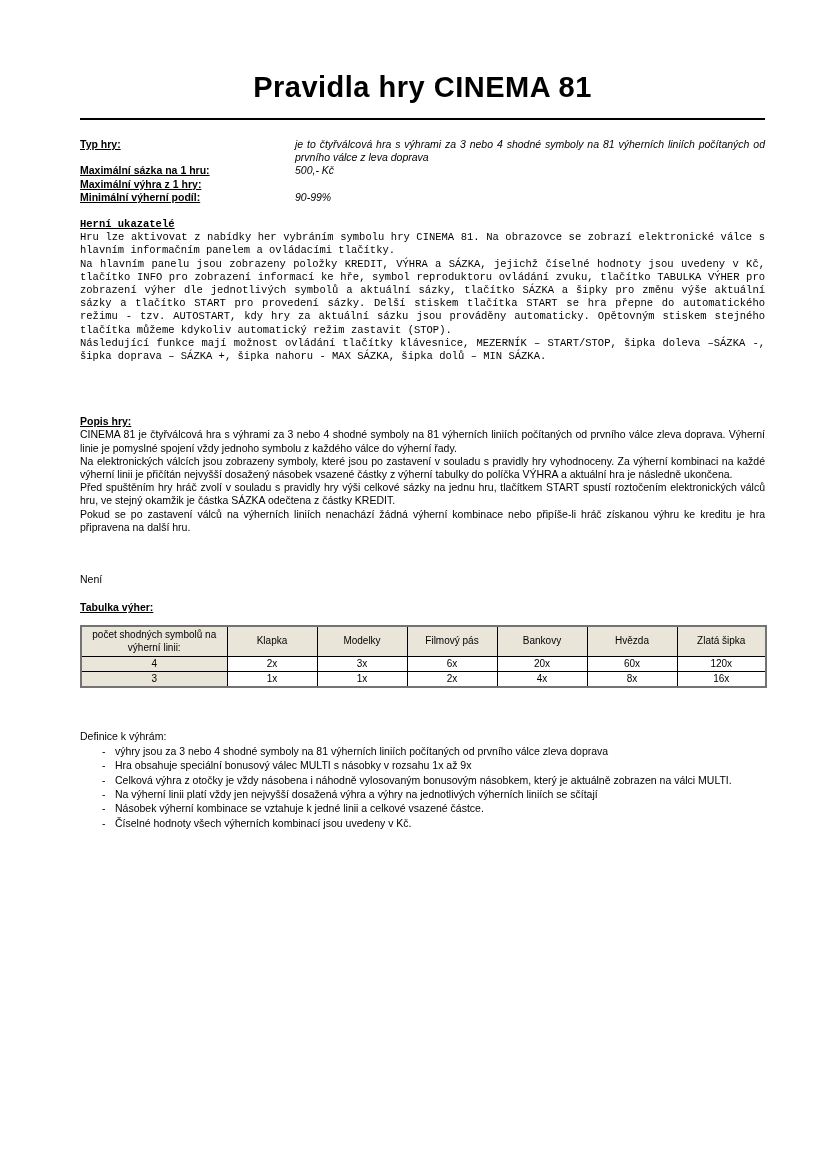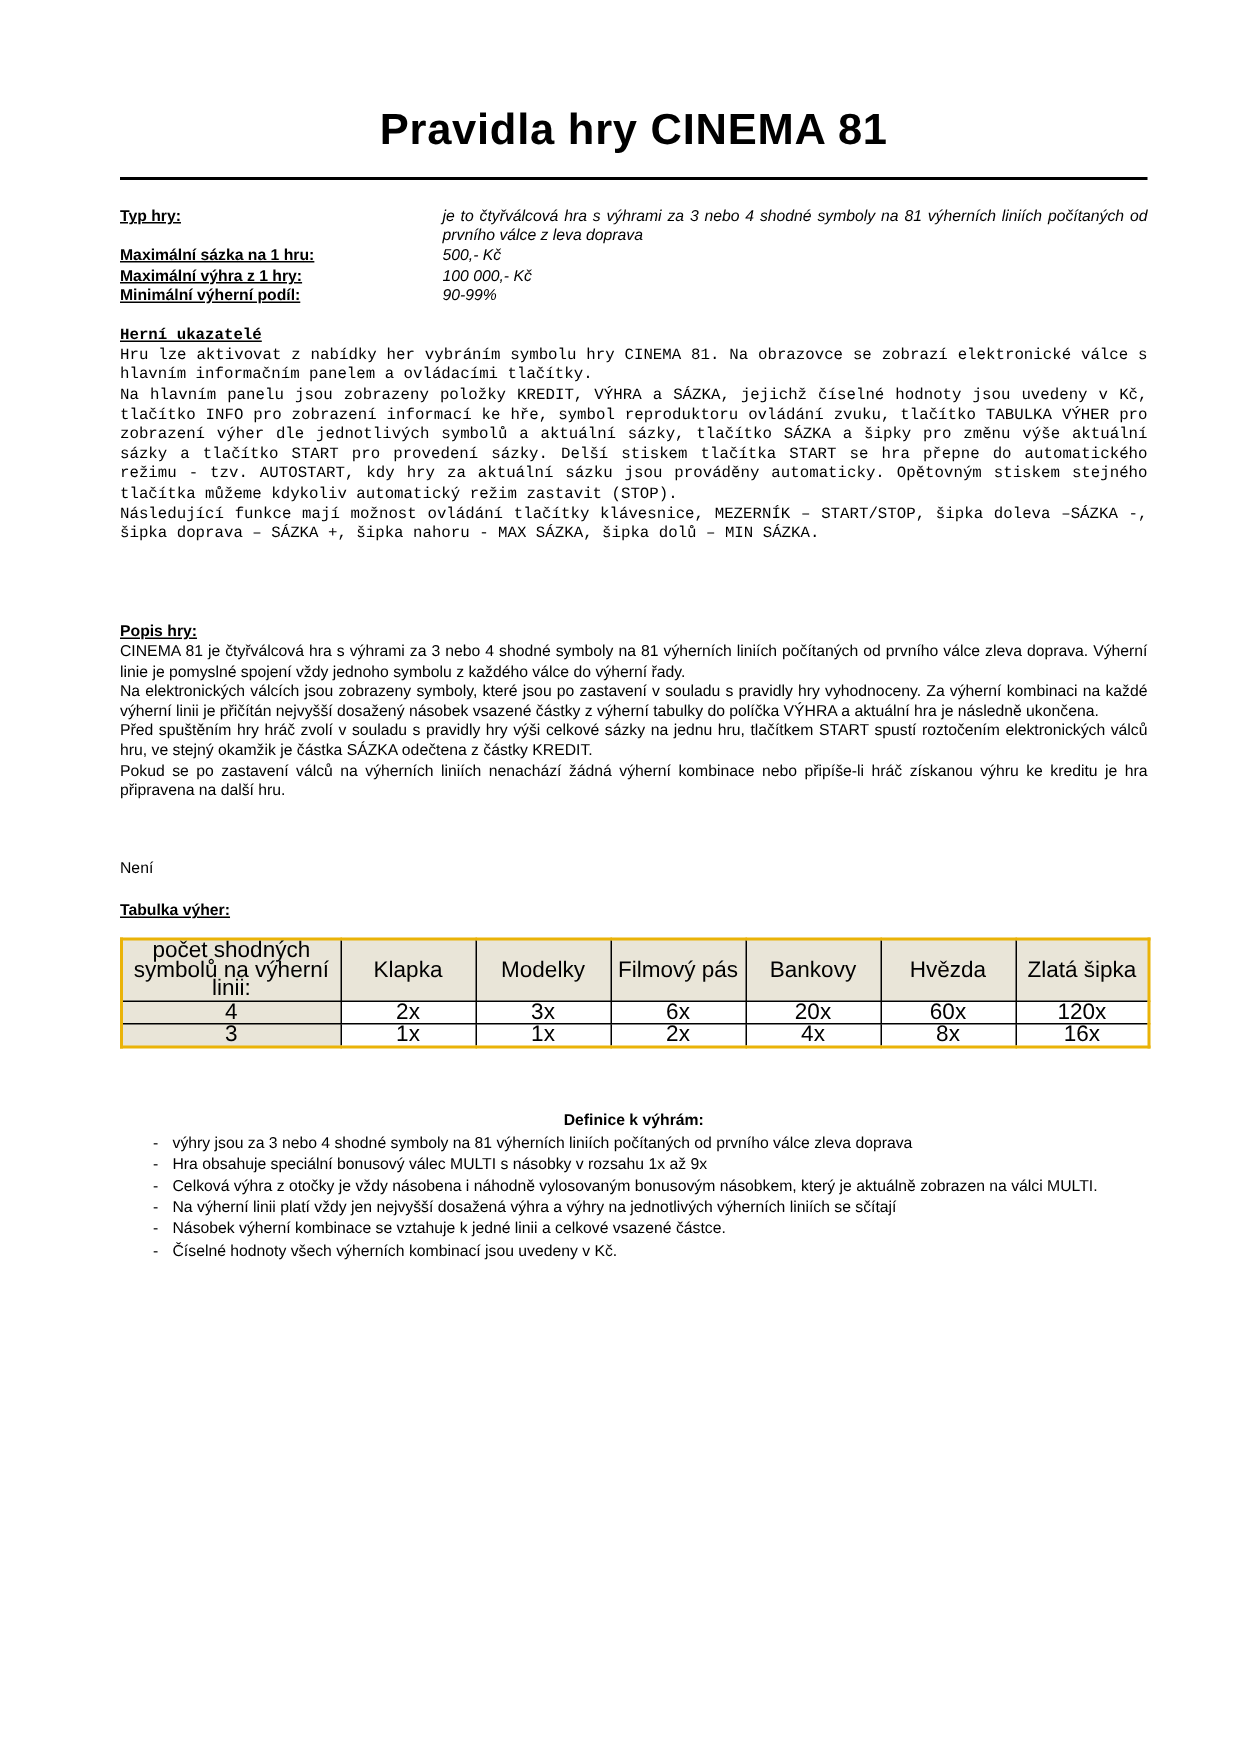--- a/index.html
+++ b/index.html
@@ -40,42 +40,42 @@
   }
   .kv-value { flex: 1; text-align: justify; font-style: italic; }
 
   .section { margin: 0; }
   .section-heading {
     font-size: 10.5px;
     line-height: 13.2px;
     font-weight: bold;
     text-decoration: underline;
   }
-  .section-heading.plain { font-weight: bold; text-decoration: none; text-align: center; }
+  .section-heading.plain { font-weight: normal; text-decoration: none; }
 
   p.body {
     font-size: 10.5px;
     line-height: 13.2px;
     text-align: justify;
   }
   p.body.nojust { text-align: left; }
 
   .sec-herni    { margin-top: 14px; font-family: Liberation Mono, monospace; }
   .sec-popis    { margin-top: 52px; }
   .sec-bonus    { margin-top: 39px; }
   .sec-tabulka  { margin-top: 15px; }
   .sec-definice { margin-top: 42px; }
 
   table.win-table {
     margin-top: 11px;
     width: 685px;
     table-layout: fixed;
     border-collapse: collapse;
-    border: 2px solid #eab308;
-    font-size: 15px;
+    border: 2px solid #737373;
+    font-size: 10px;
   }
   table.win-table th, table.win-table td {
     border: 1px solid #000000;
     text-align: center;
     vertical-align: middle;
     padding: 1px 3px;
   }
   table.win-table th {
     font-weight: normal;
     line-height: 12.5px;
@@ -107,21 +107,20 @@
       <div class="kv-row">
         <span class="kv-label">Typ hry:</span>
         <span class="kv-value">je to čtyřválcová hra s výhrami za 3 nebo 4 shodné symboly na 81 výherních liniích počítaných od prvního válce z leva doprava</span>
       </div>
       <div class="kv-row">
         <span class="kv-label">Maximální sázka na 1 hru:</span>
         <span class="kv-value nojust">500,- Kč</span>
       </div>
       <div class="kv-row">
         <span class="kv-label">Maximální výhra z 1 hry:</span>
-        <span class="kv-value nojust">100 000,- Kč</span>
       </div>
       <div class="kv-row">
         <span class="kv-label">Minimální výherní podíl:</span>
         <span class="kv-value nojust">90-99%</span>
       </div>
     </div>
 
     <div class="section sec-herni">
       <div class="section-heading">Herní ukazatelé</div>
       <p class="body">Hru lze aktivovat z nabídky her vybráním symbolu hry CINEMA 81. Na obrazovce se zobrazí elektronické válce s hlavním informačním panelem a ovládacími tlačítky.</p>

